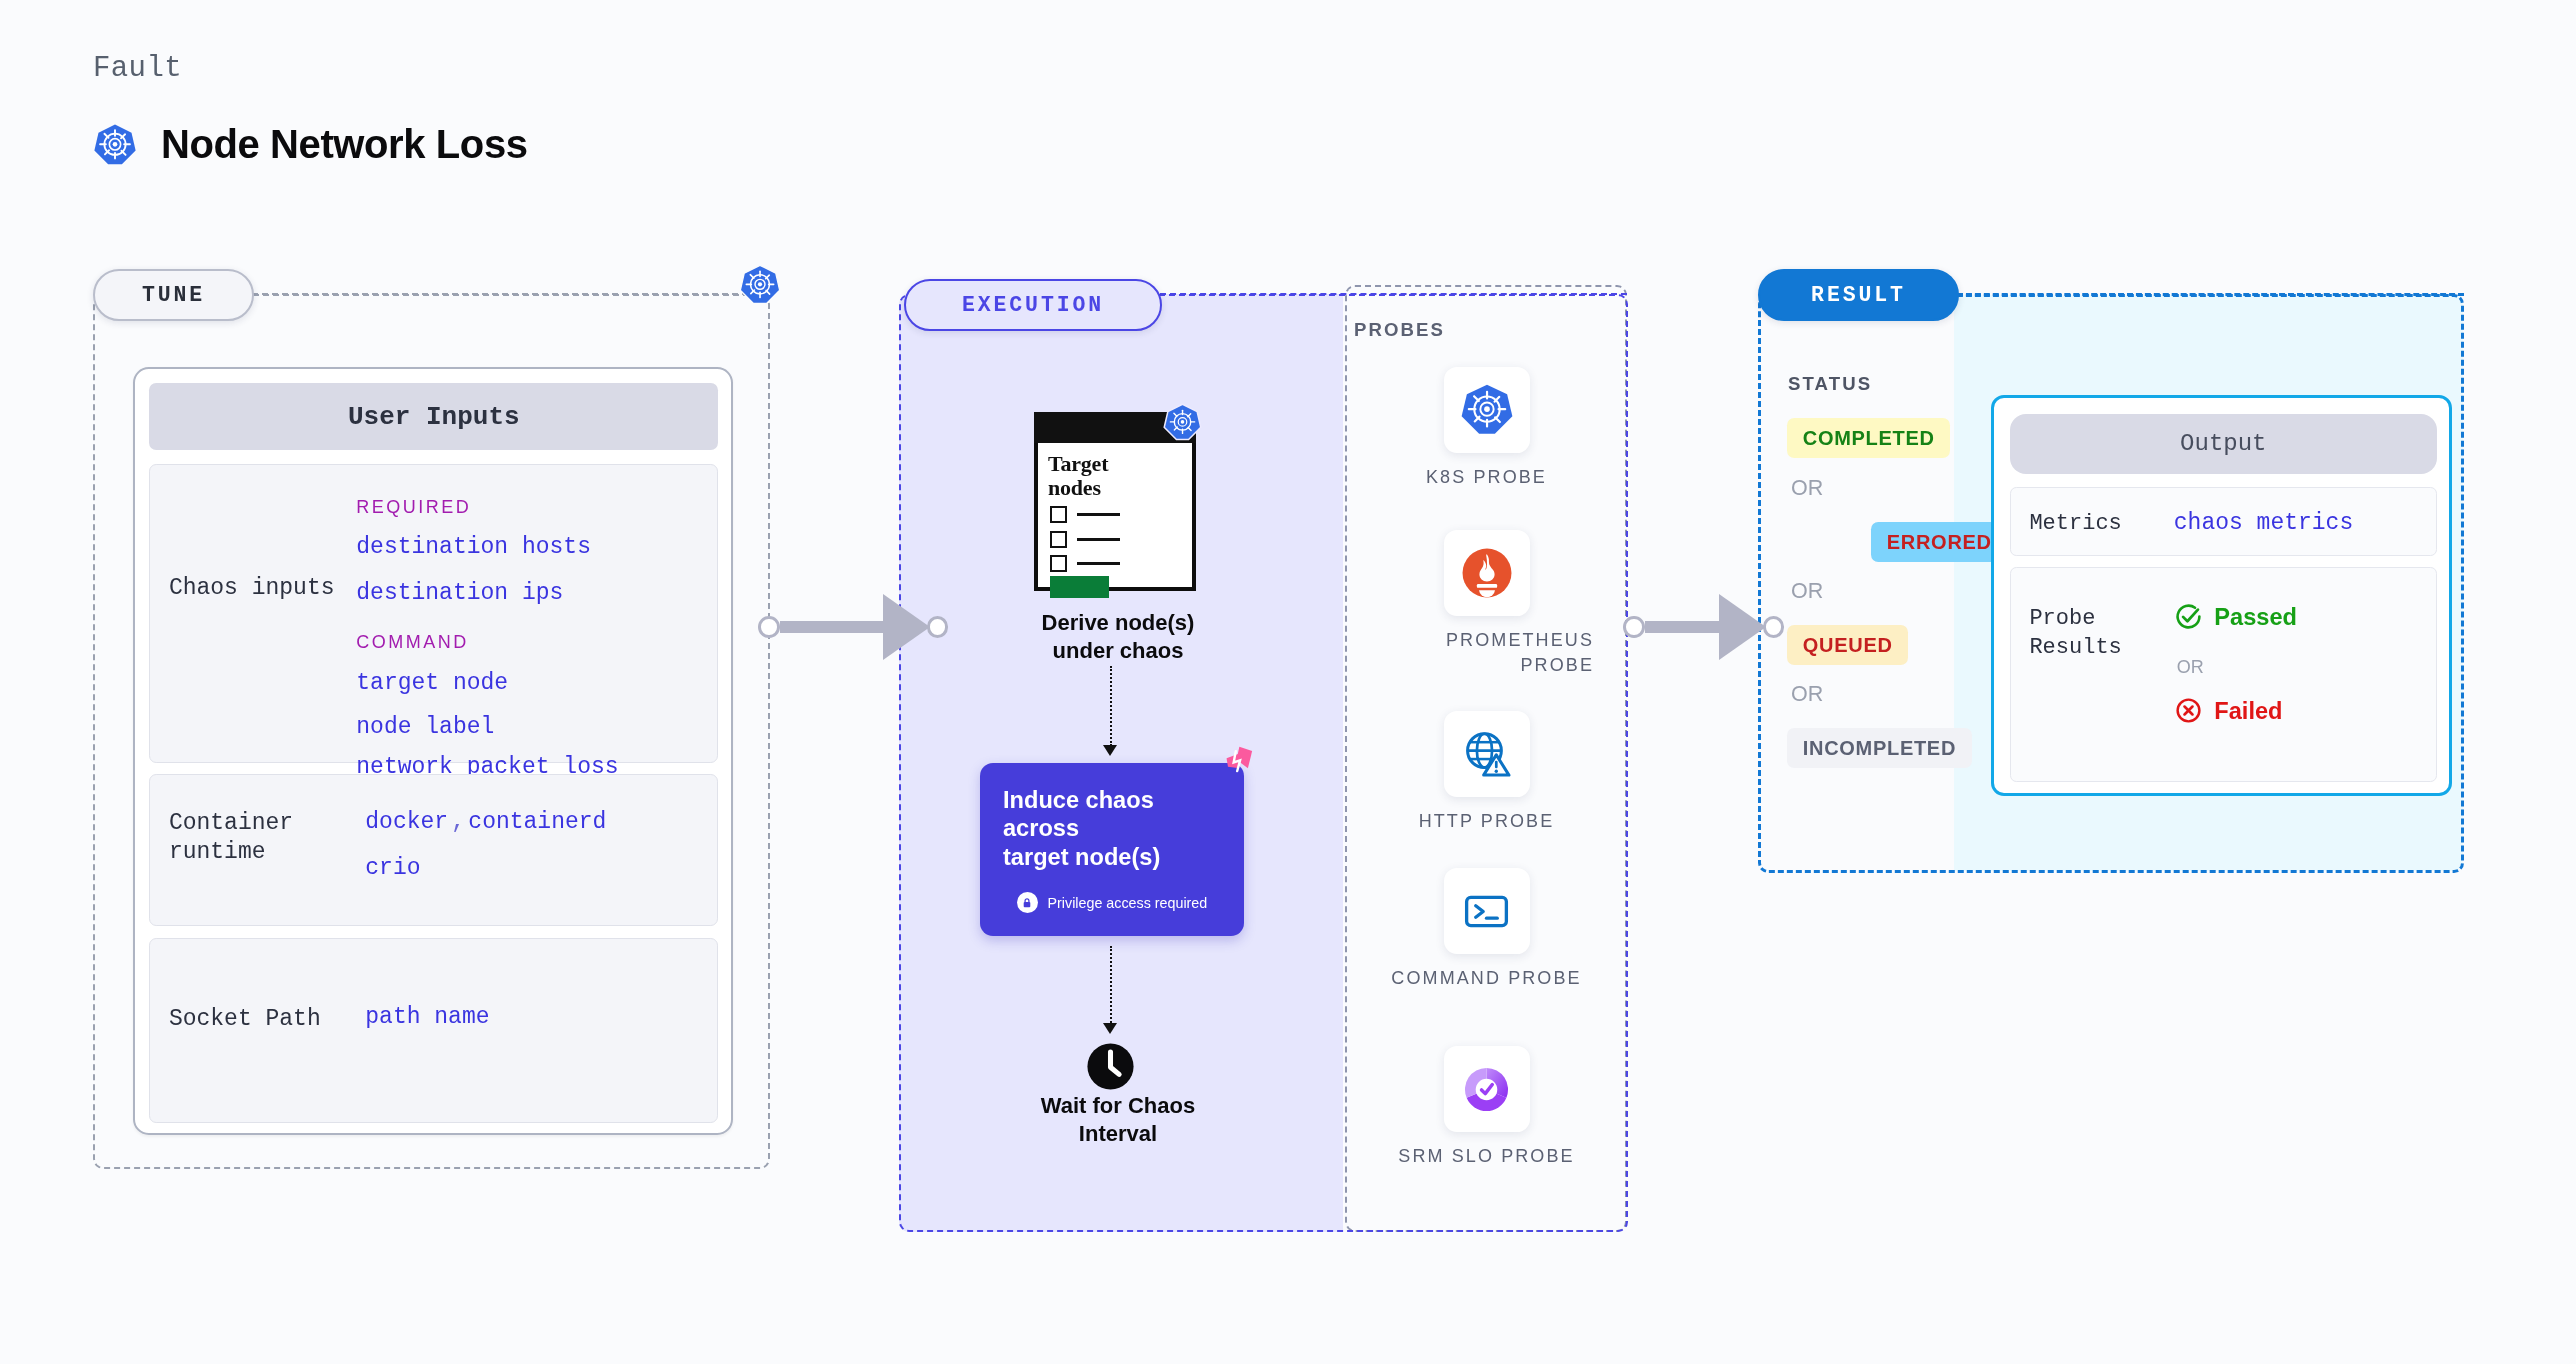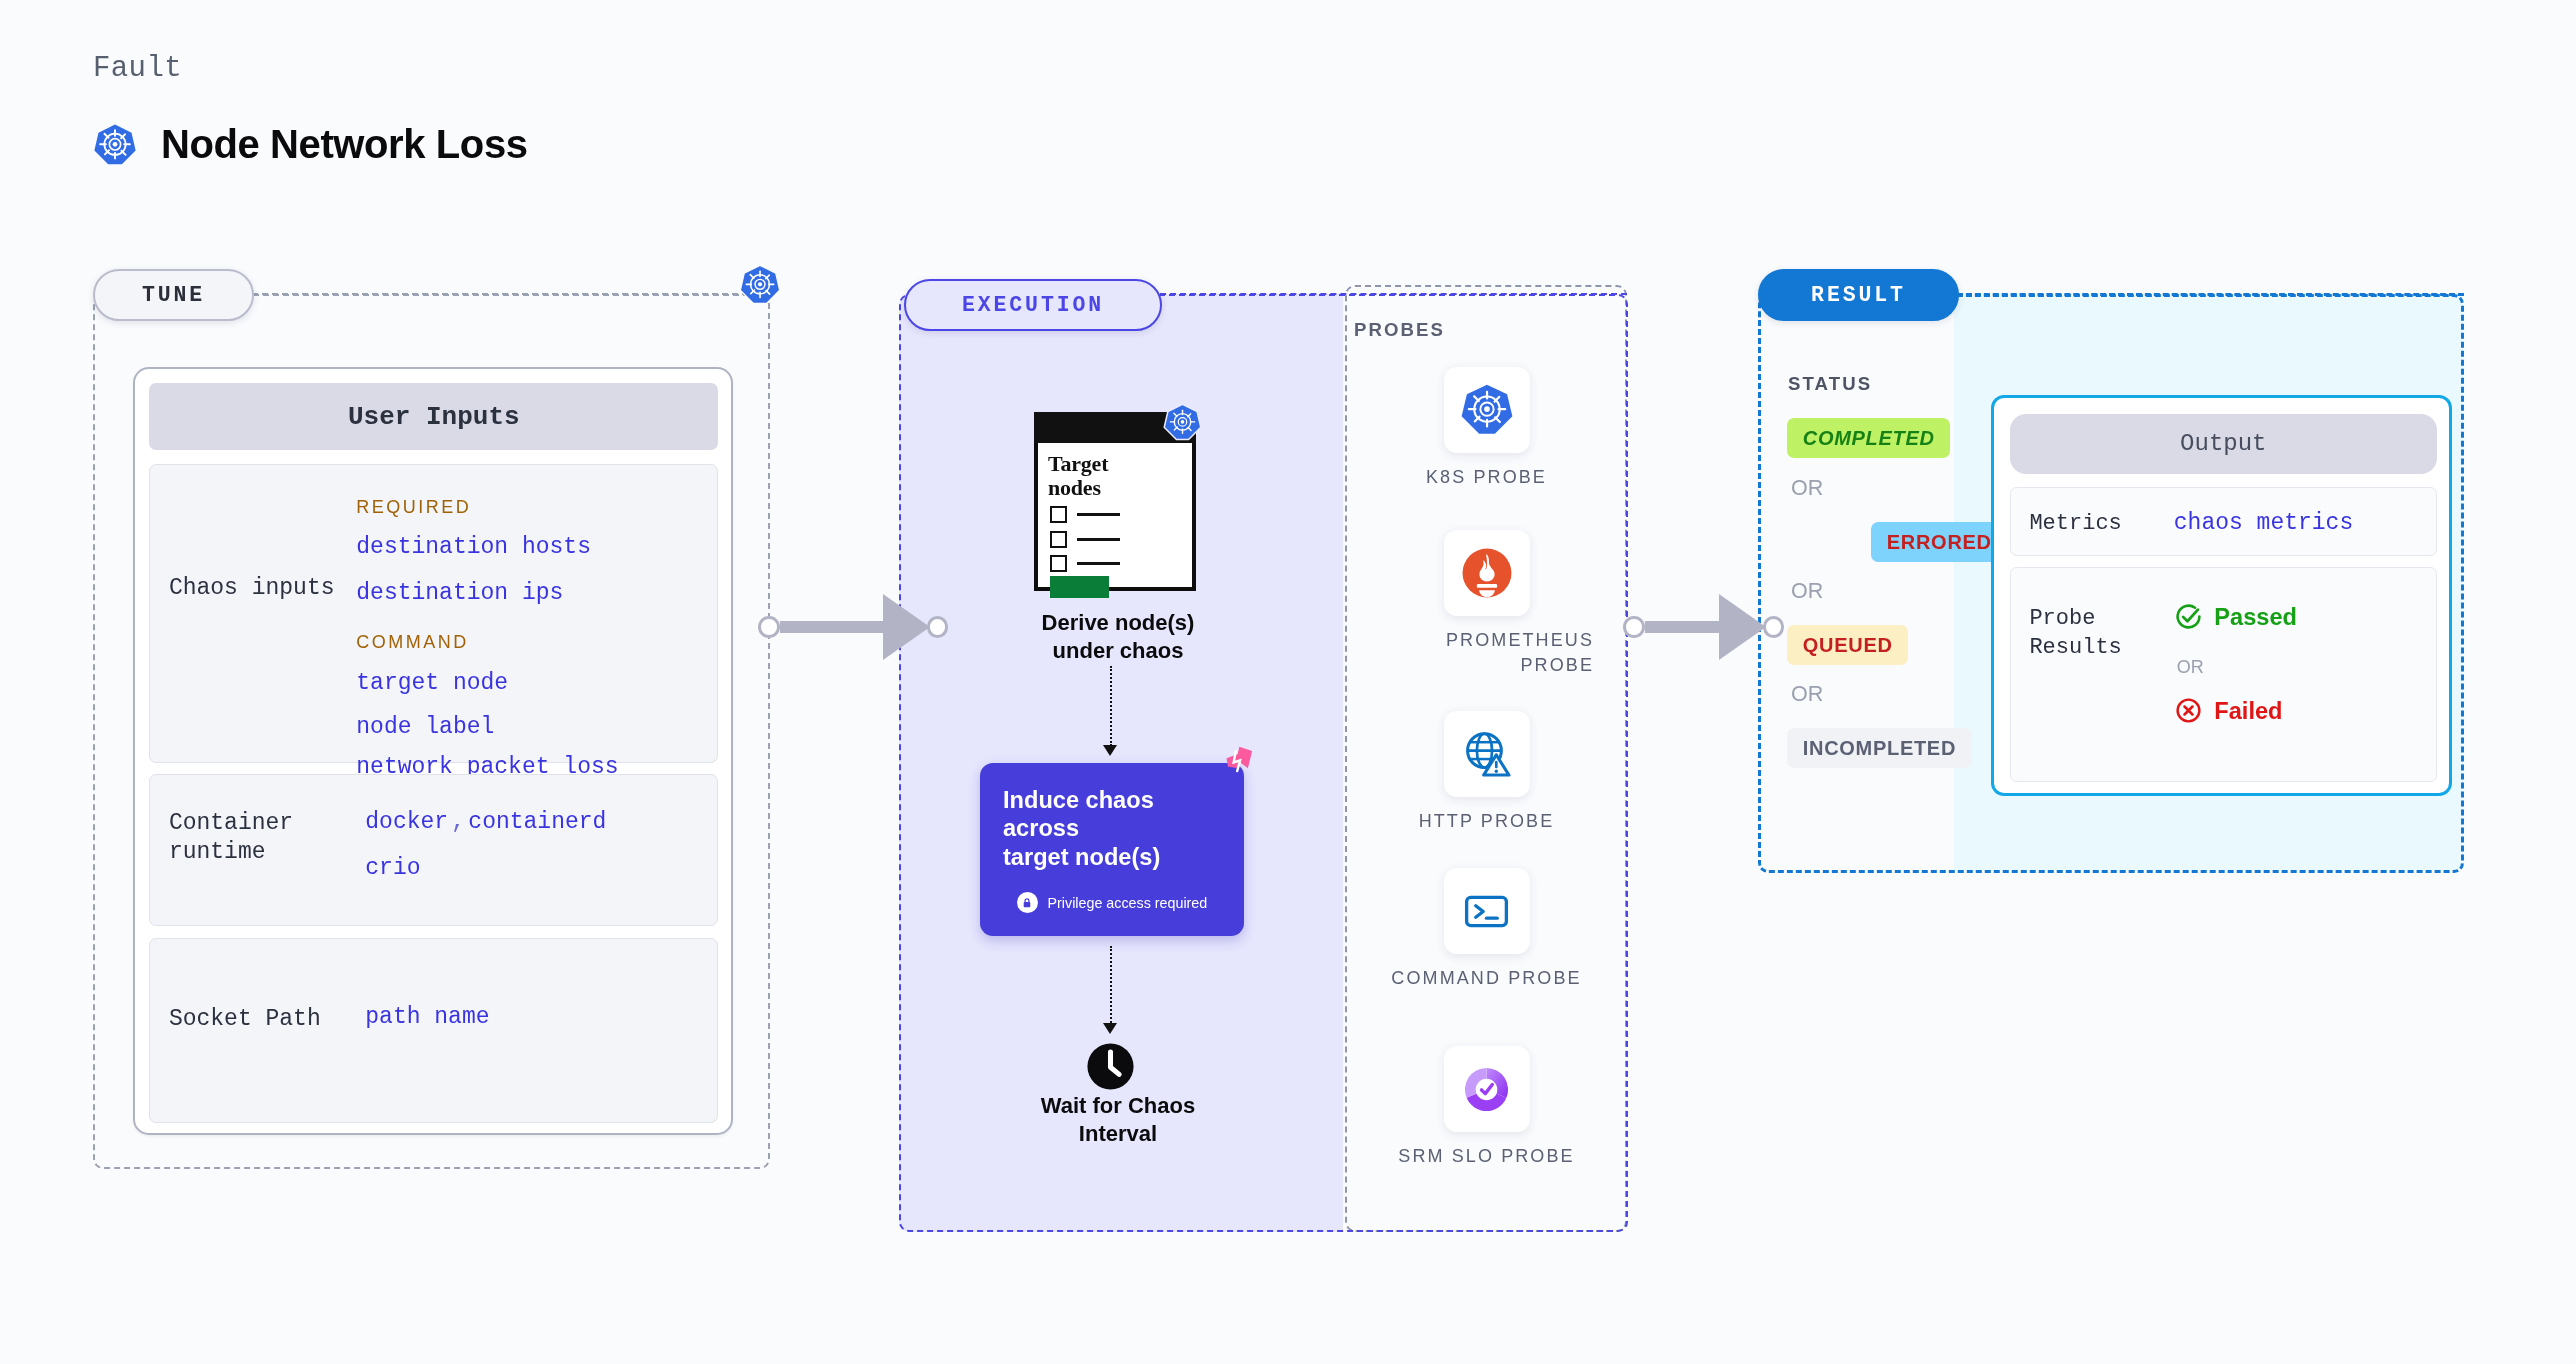--- a/index.html
+++ b/index.html
@@ -103,21 +103,21 @@
   .sub-chaos  { left: 14.3px; top: 95px; width: 569px; height: 299px; }
   .sub-runtime{ left: 14.3px; top: 405px; width: 569px; height: 152px; }
   .sub-socket { left: 14.3px; top: 569px; width: 569px; height: 185px; }
 
   .row-label {
     position: absolute; font-family: "Liberation Mono", monospace;
     font-size: 23px; color: #2c3140; line-height: 1.28;
   }
   .group-cap {
     font-family: "Liberation Sans", sans-serif; font-size: 18px; font-weight: 400;
-    color: #a16207; letter-spacing: 2.5px;
+    color: #a21caf; letter-spacing: 2.5px;
   }
   .tok {
     font-family: "Liberation Mono", monospace; font-size: 23px;
     color: #3a34e0; line-height: 1.3; display: block;
   }
   .tok-inline { display: inline; }
   .comma { color: #6a67d6; }
 
   
   .node-card {
@@ -193,21 +193,21 @@
   
   .status-title {
     position: absolute; left: 1788px; top: 373px;
     font-size: 18.6px; font-weight: 700; color: #4f5565; letter-spacing: 2.1px;
   }
   .badge {
     position: absolute; display: inline-flex; align-items: center; justify-content: center;
     border-radius: 7.2px; font-size: 20px; font-weight: 700; letter-spacing: 0.7px;
     padding: 8.6px 15.8px;
   }
-  .b-completed { left: 1787px; top: 418px; background: #bef264; color: #168216; font-style: italic; }
+  .b-completed { left: 1787px; top: 418px; background: #fef9c3; color: #168216; }
   .b-errored   { left: 1871px; top: 522px; background: #7dd3fc; color: #c42020; }
   .b-queued    { left: 1787px; top: 625px; background: #fdefc4; color: #c42020; }
   .b-incompleted { left: 1787px; top: 728px; background: #f1f2f6; color: #5b6173; }
   .or-txt {
     position: absolute; left: 1791px; font-size: 21.5px; color: #9aa0ae;
     font-family: "Liberation Sans", sans-serif;
   }
   .or-1 { top: 476px; } .or-2 { top: 579px; } .or-3 { top: 682px; }
 
   .out-card {

